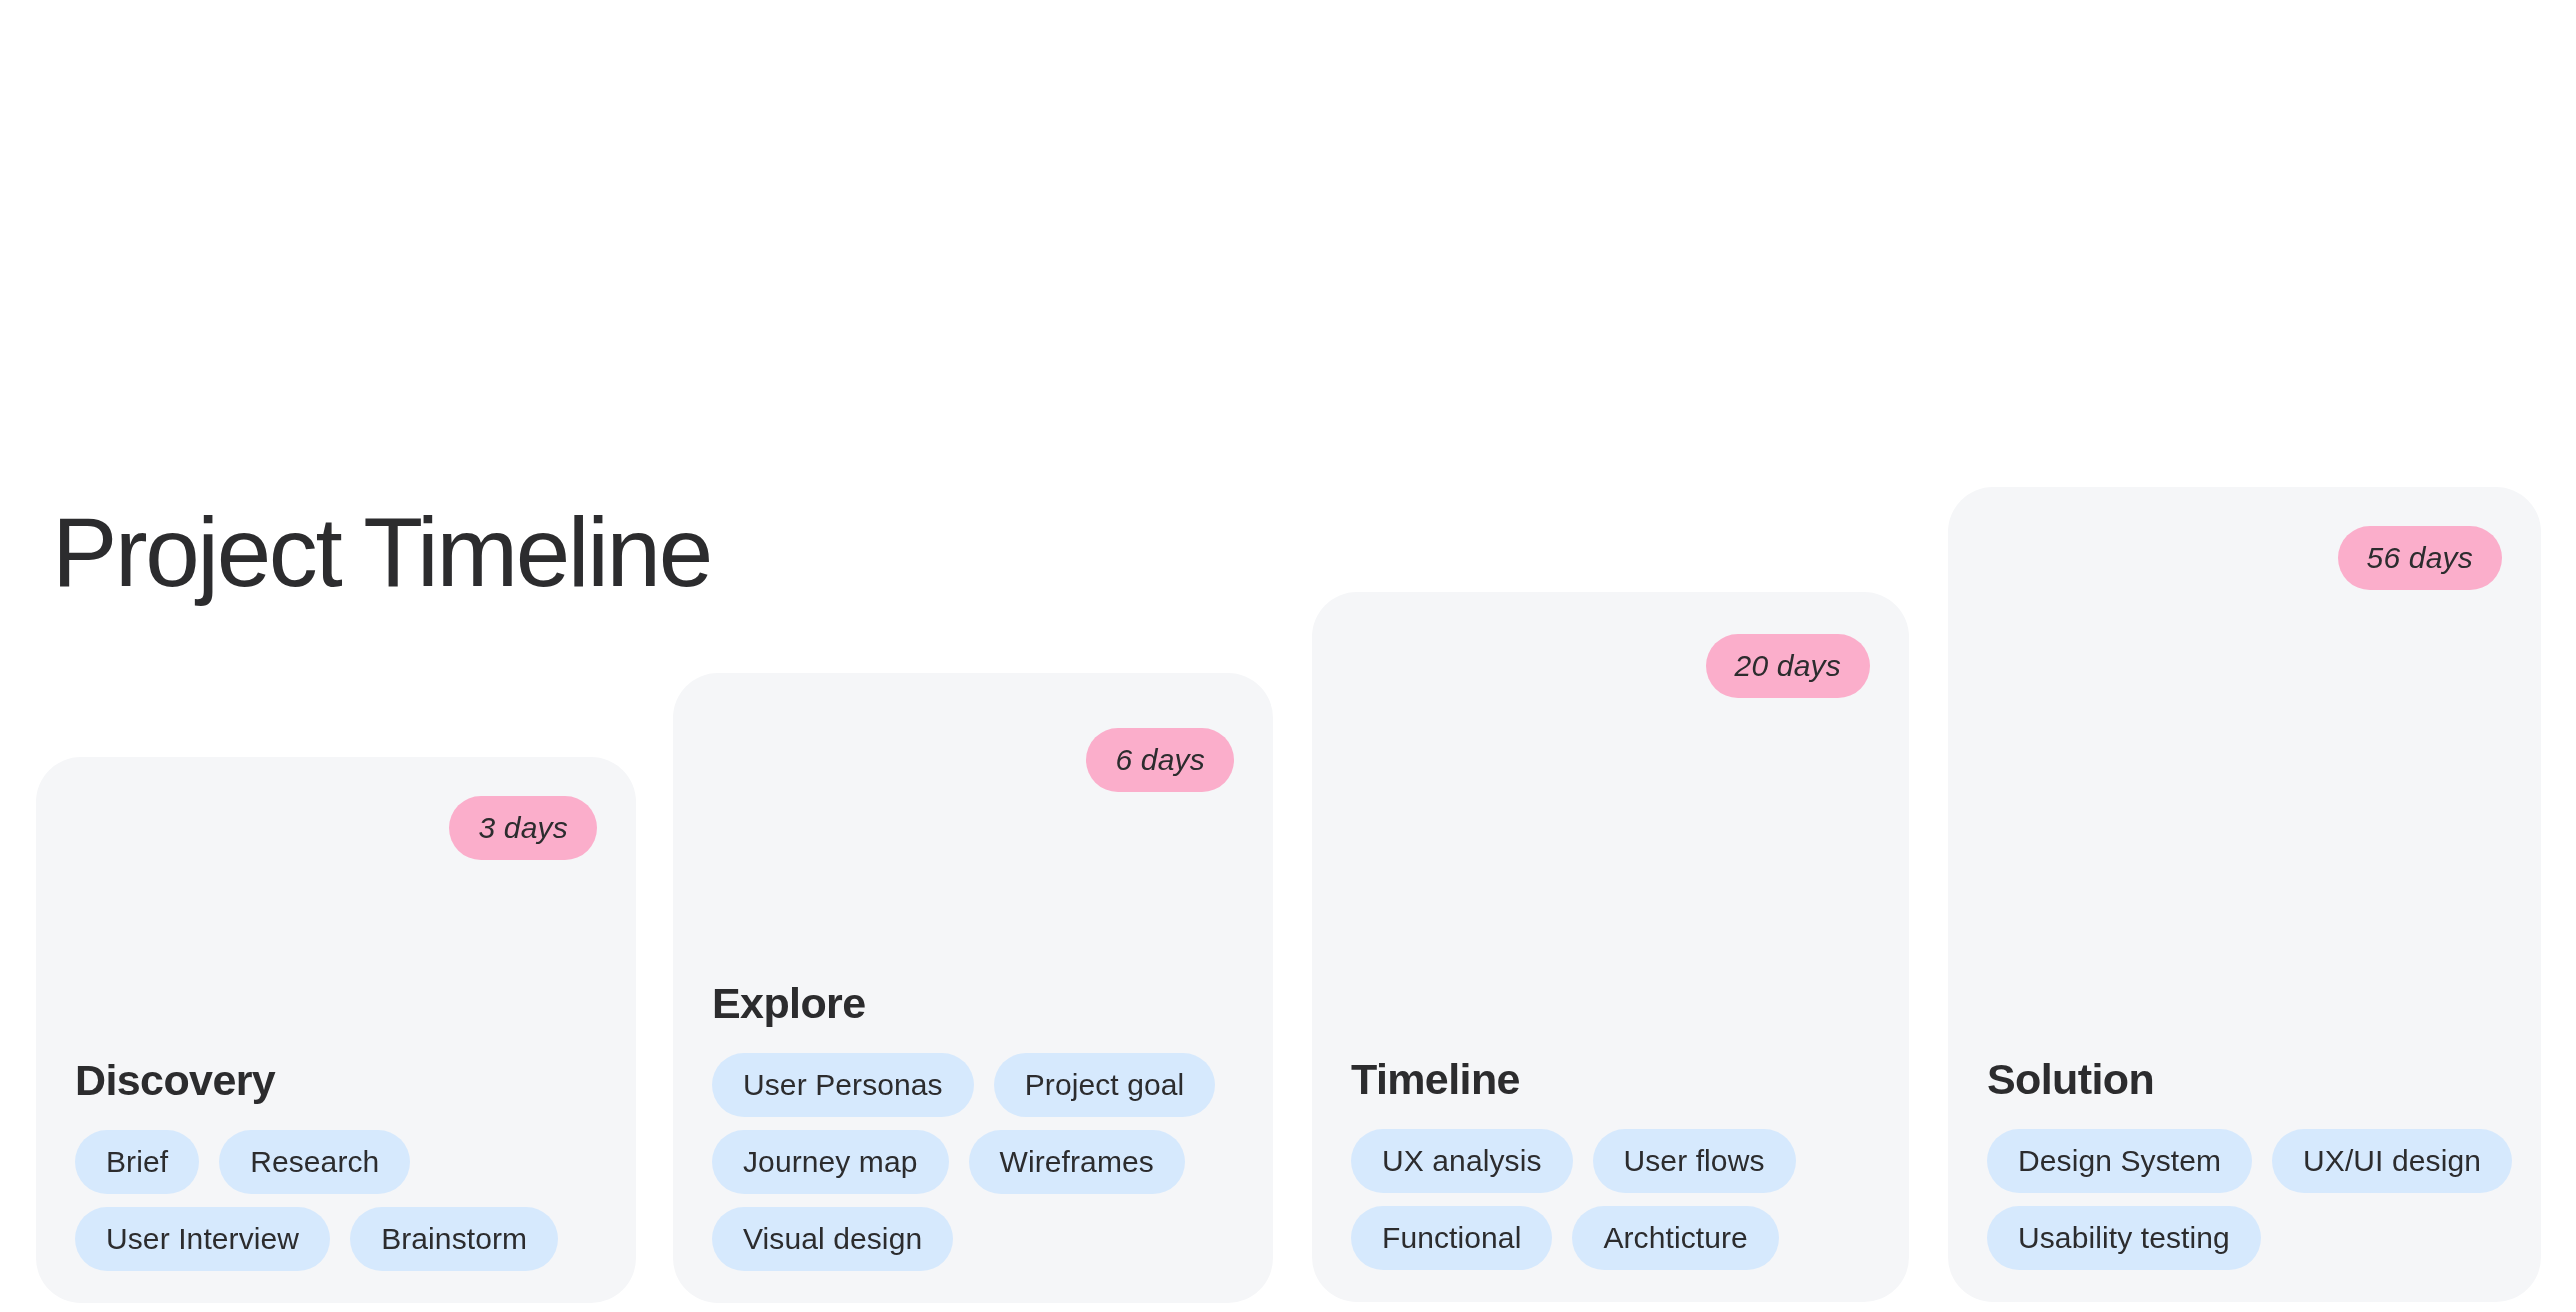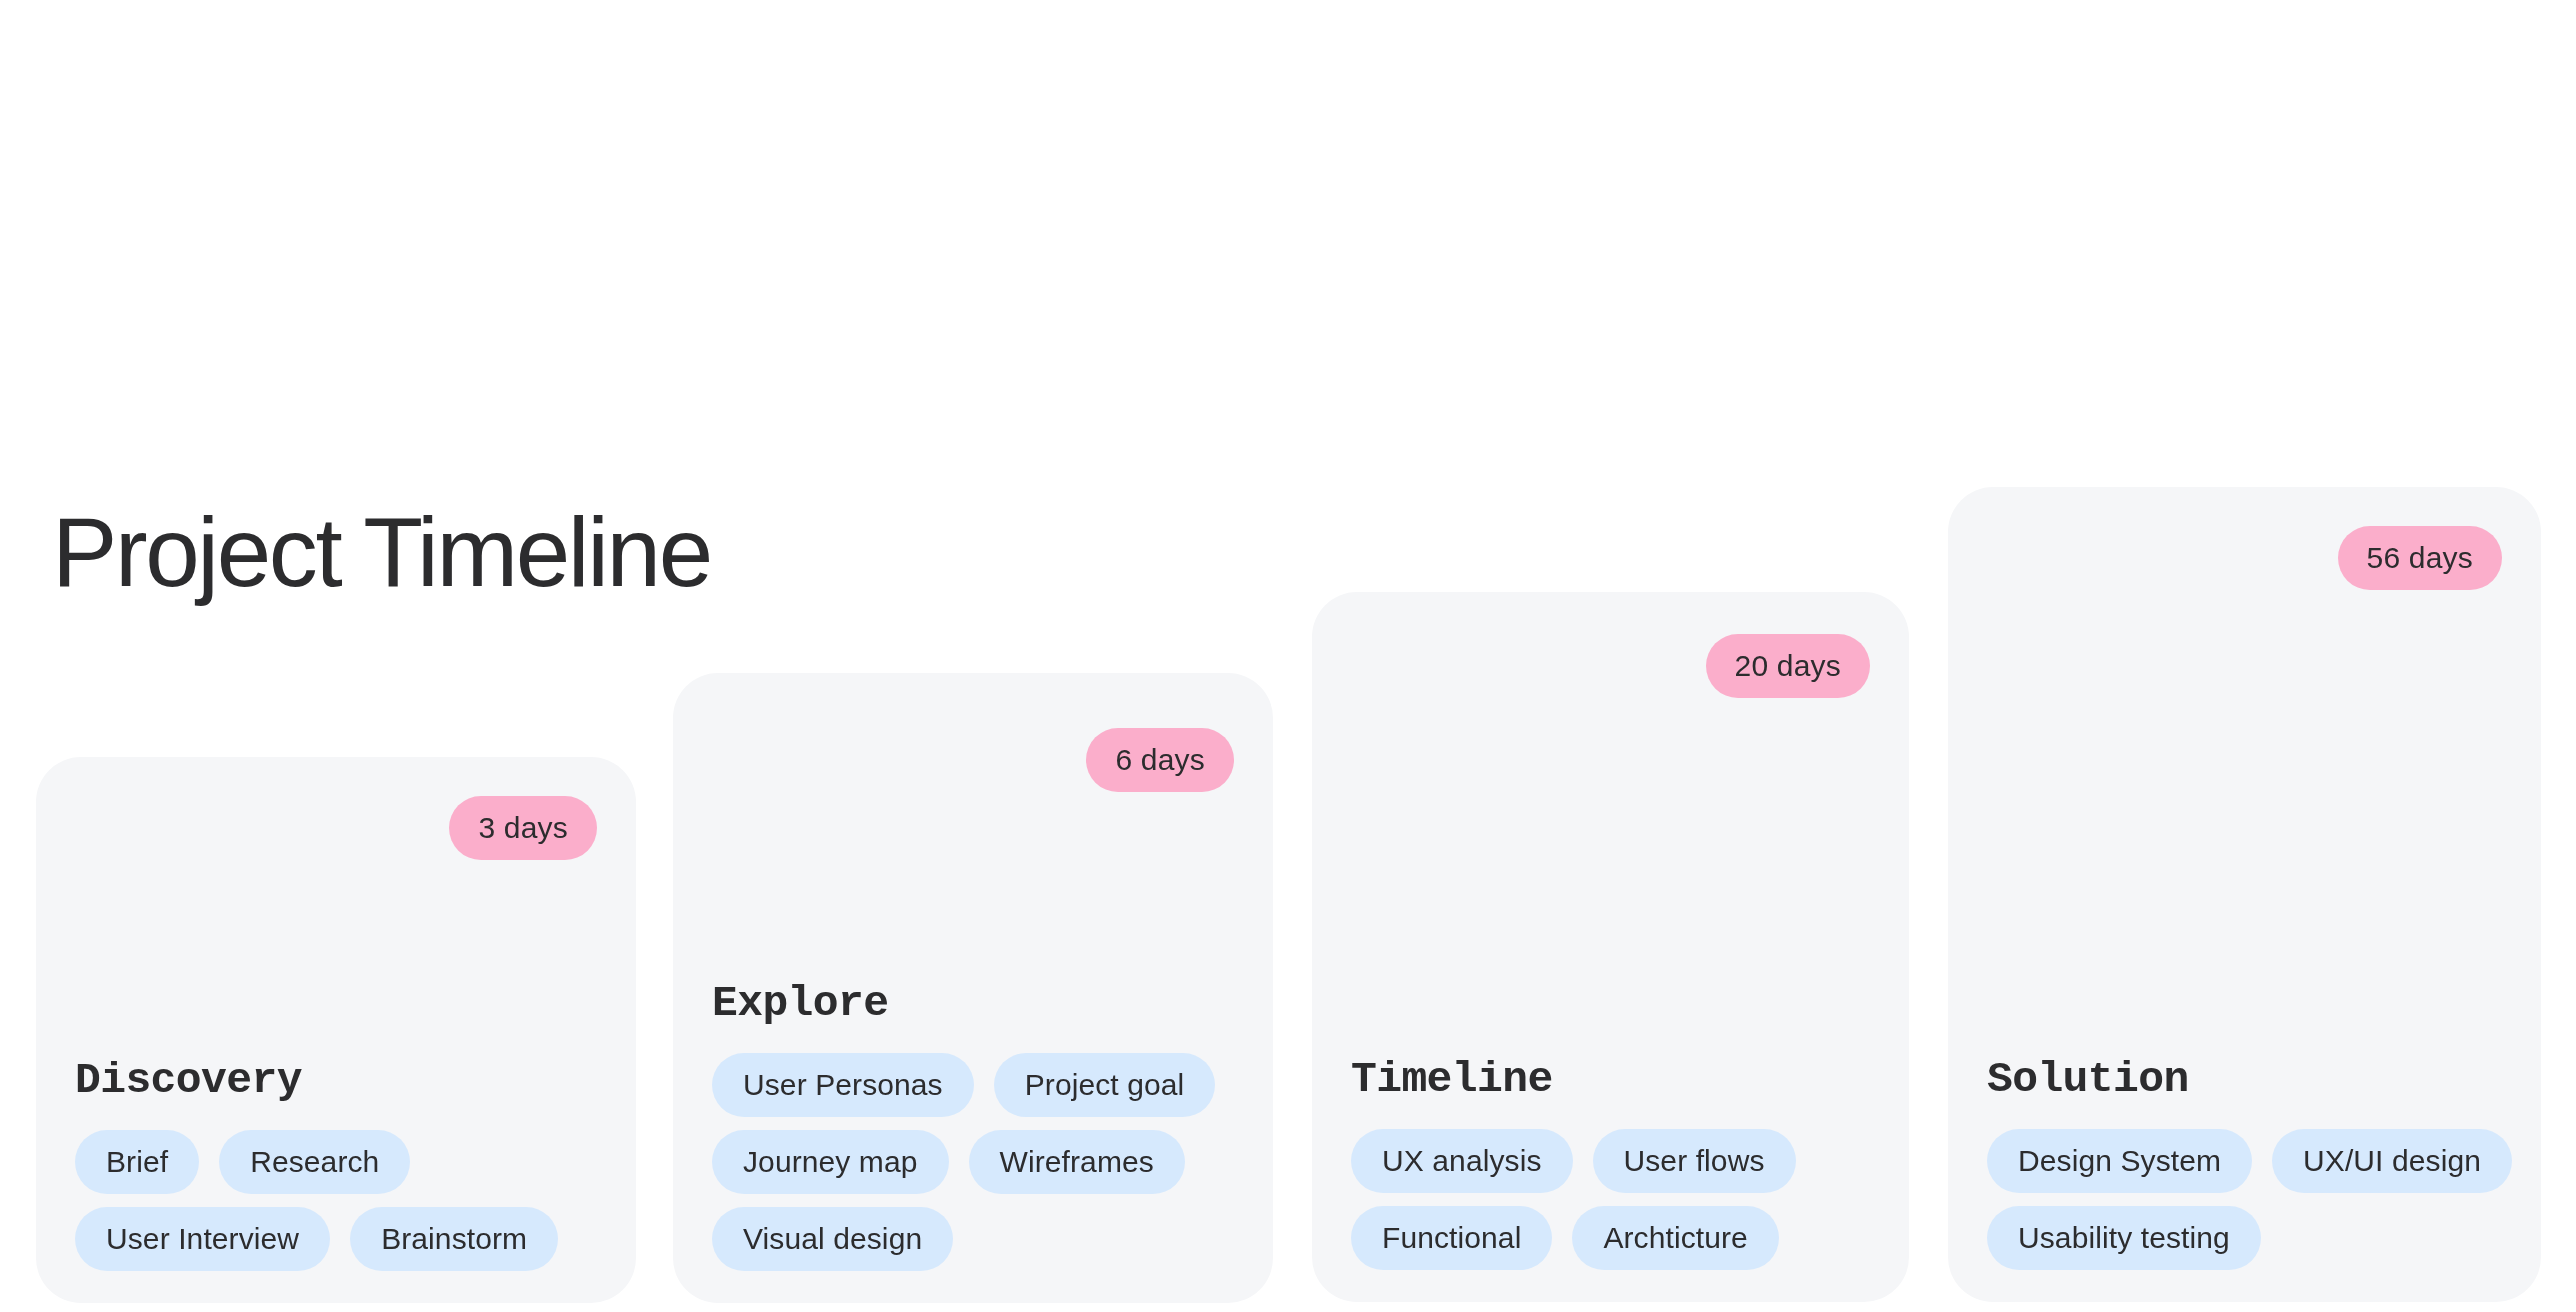--- a/index.html
+++ b/index.html
@@ -48,20 +48,21 @@
   .phase-card.card-0 { left: 36px;   top: 757px; width: 600px; height: 546px; }
   .phase-card.card-1 { left: 673px;  top: 673px; width: 600px; height: 630px; }
   .phase-card.card-2 { left: 1312px; top: 592px; width: 597px; height: 710px; }
   .phase-card.card-3 { left: 1948px; top: 487px; width: 593px; height: 815px; }
 
   .badge-row {
     position: absolute;
     right: 39px;
     display: flex;
     justify-content: flex-end;
+    font-style: italic;
   }
   .card-0 .badge-row { top: 39px; }
   .card-1 .badge-row { top: 55px; }
   .card-2 .badge-row { top: 42px; }
   .card-3 .badge-row { top: 39px; }
 
   .duration-badge {
     background: #FBAECB;
     color: #2C2C2E;
     border-radius: 804px;
@@ -82,21 +83,20 @@
   }
 
   .card-heading {
     font-size: 43px;
     font-weight: bold;
     color: #2C2C2E;
     letter-spacing: -0.6px;
     margin: 0 0 26px 0;
     line-height: 1.1;
     white-space: nowrap;
-    font-family: Liberation Mono, monospace;
   }
 
   .tag-list {
     display: flex;
     flex-wrap: wrap;
     gap: 13px 20px;
     align-content: flex-start;
   }
 
   .tag-pill {

